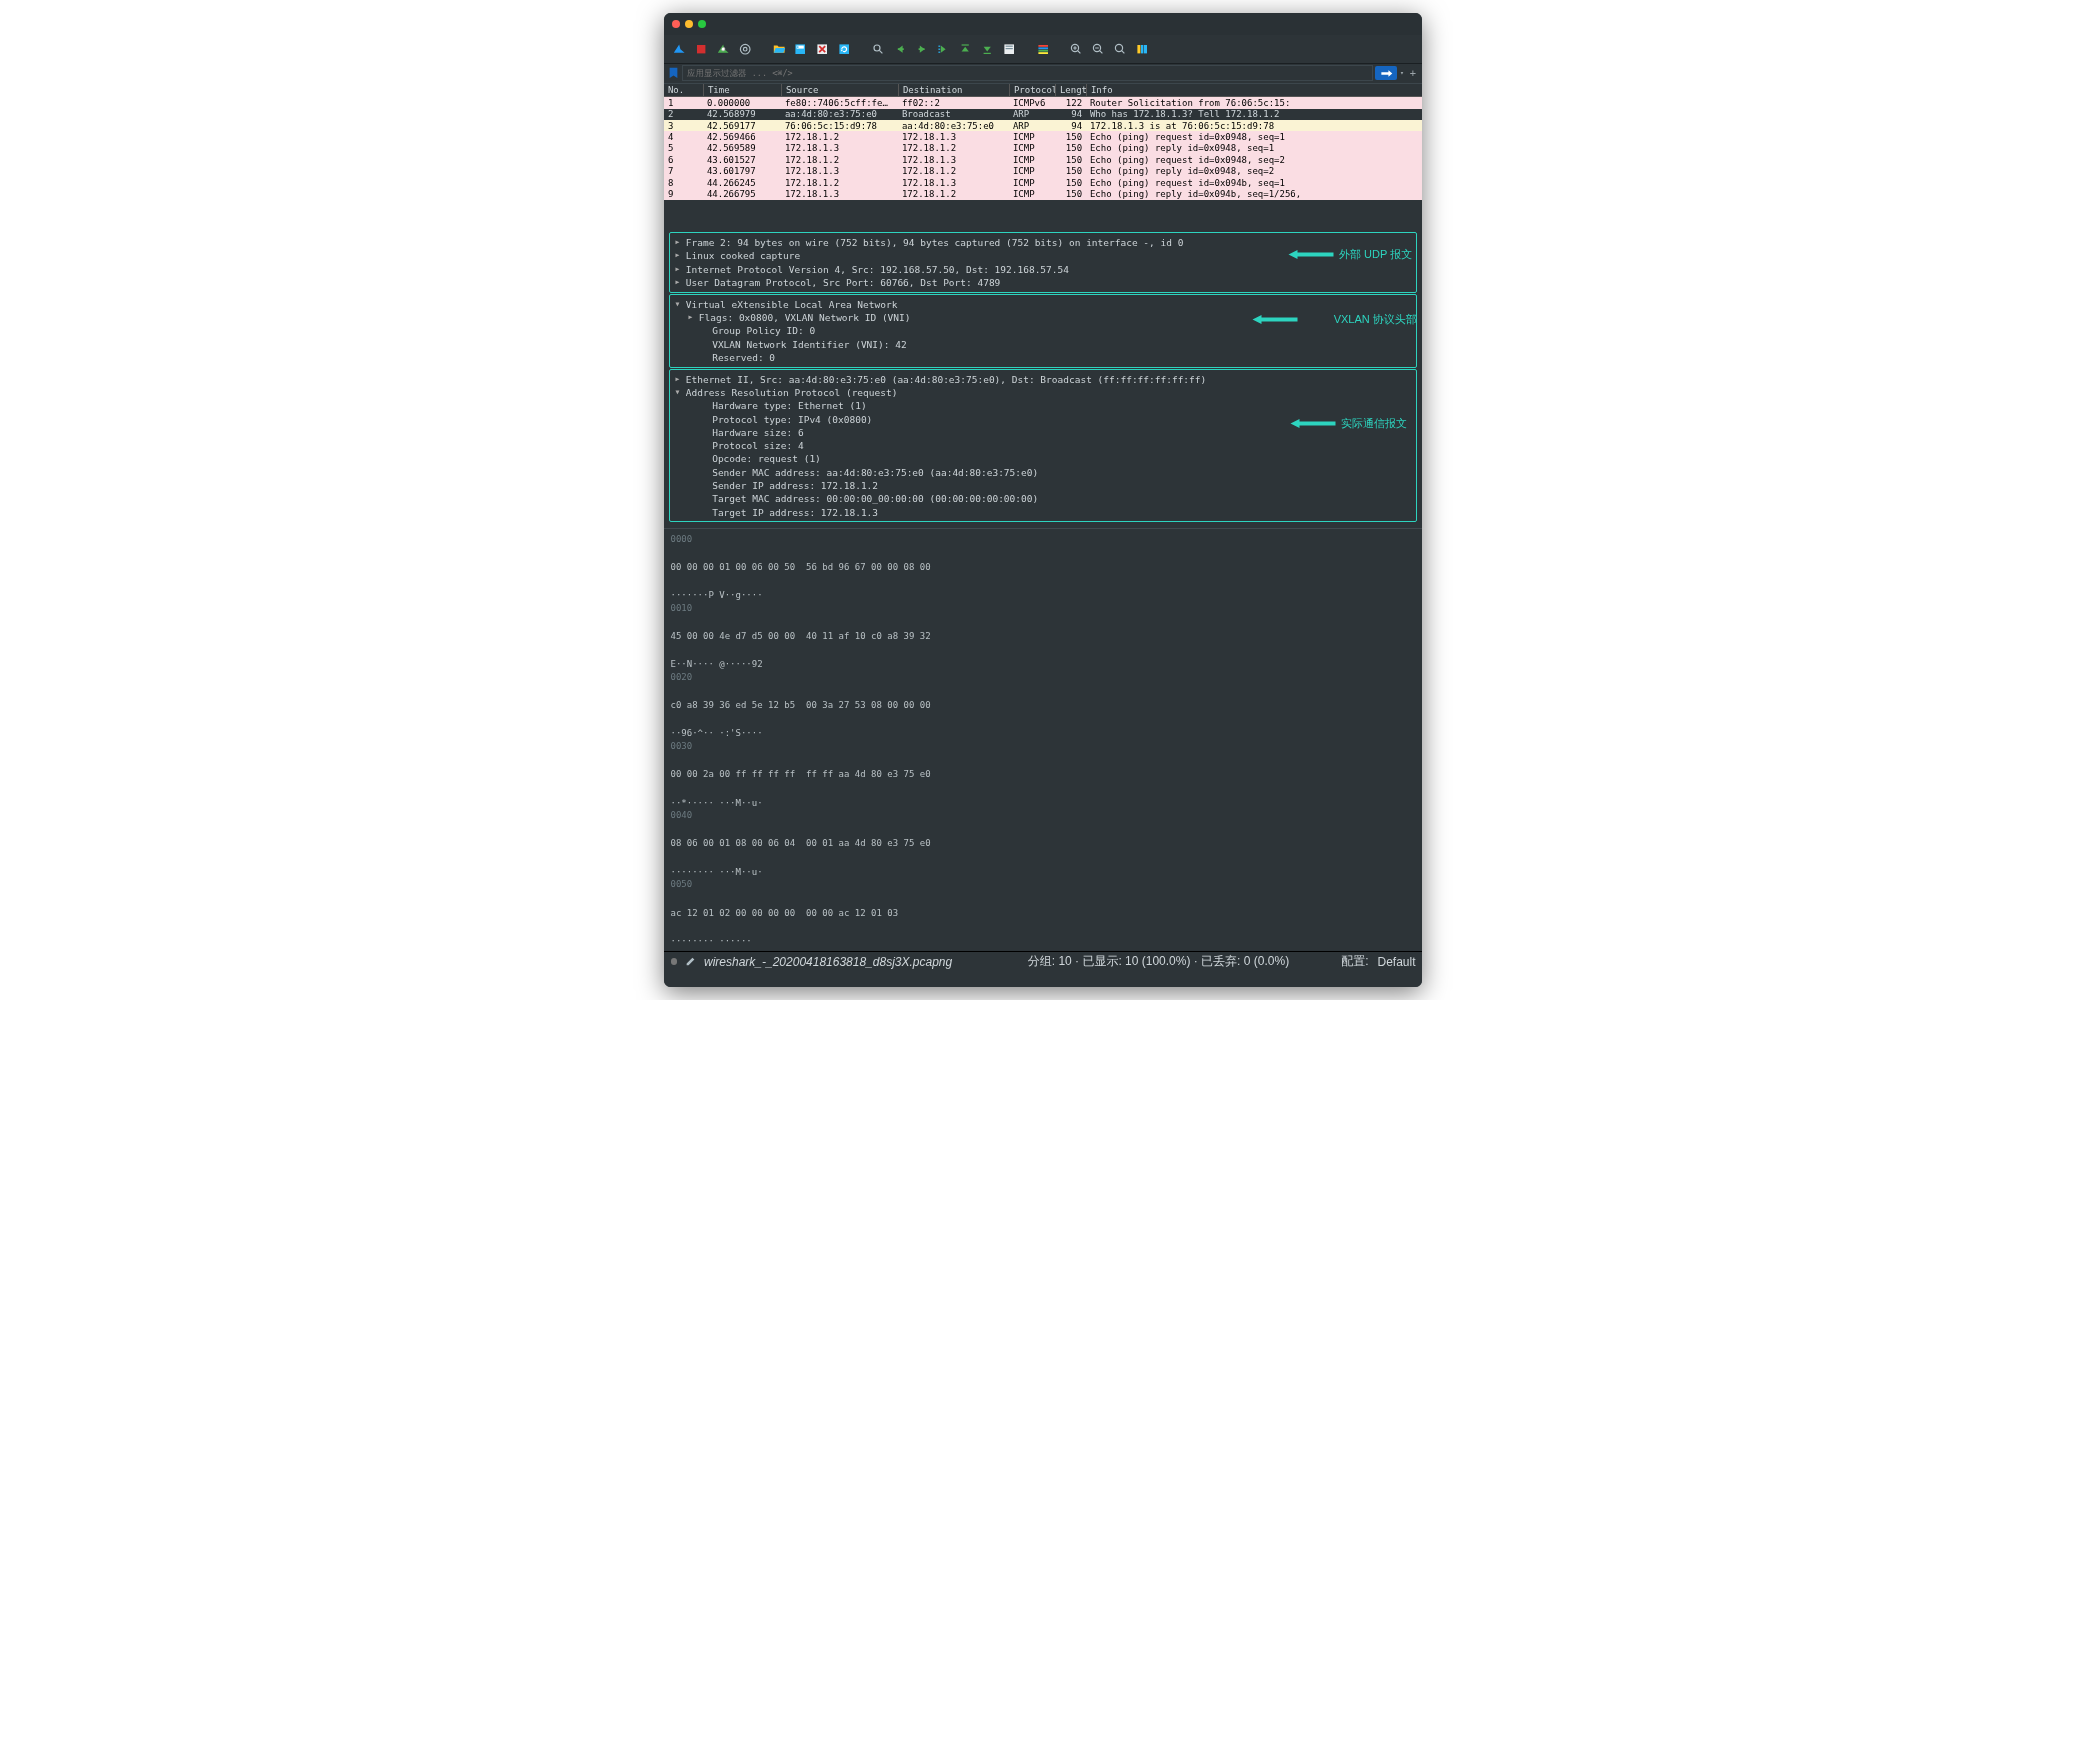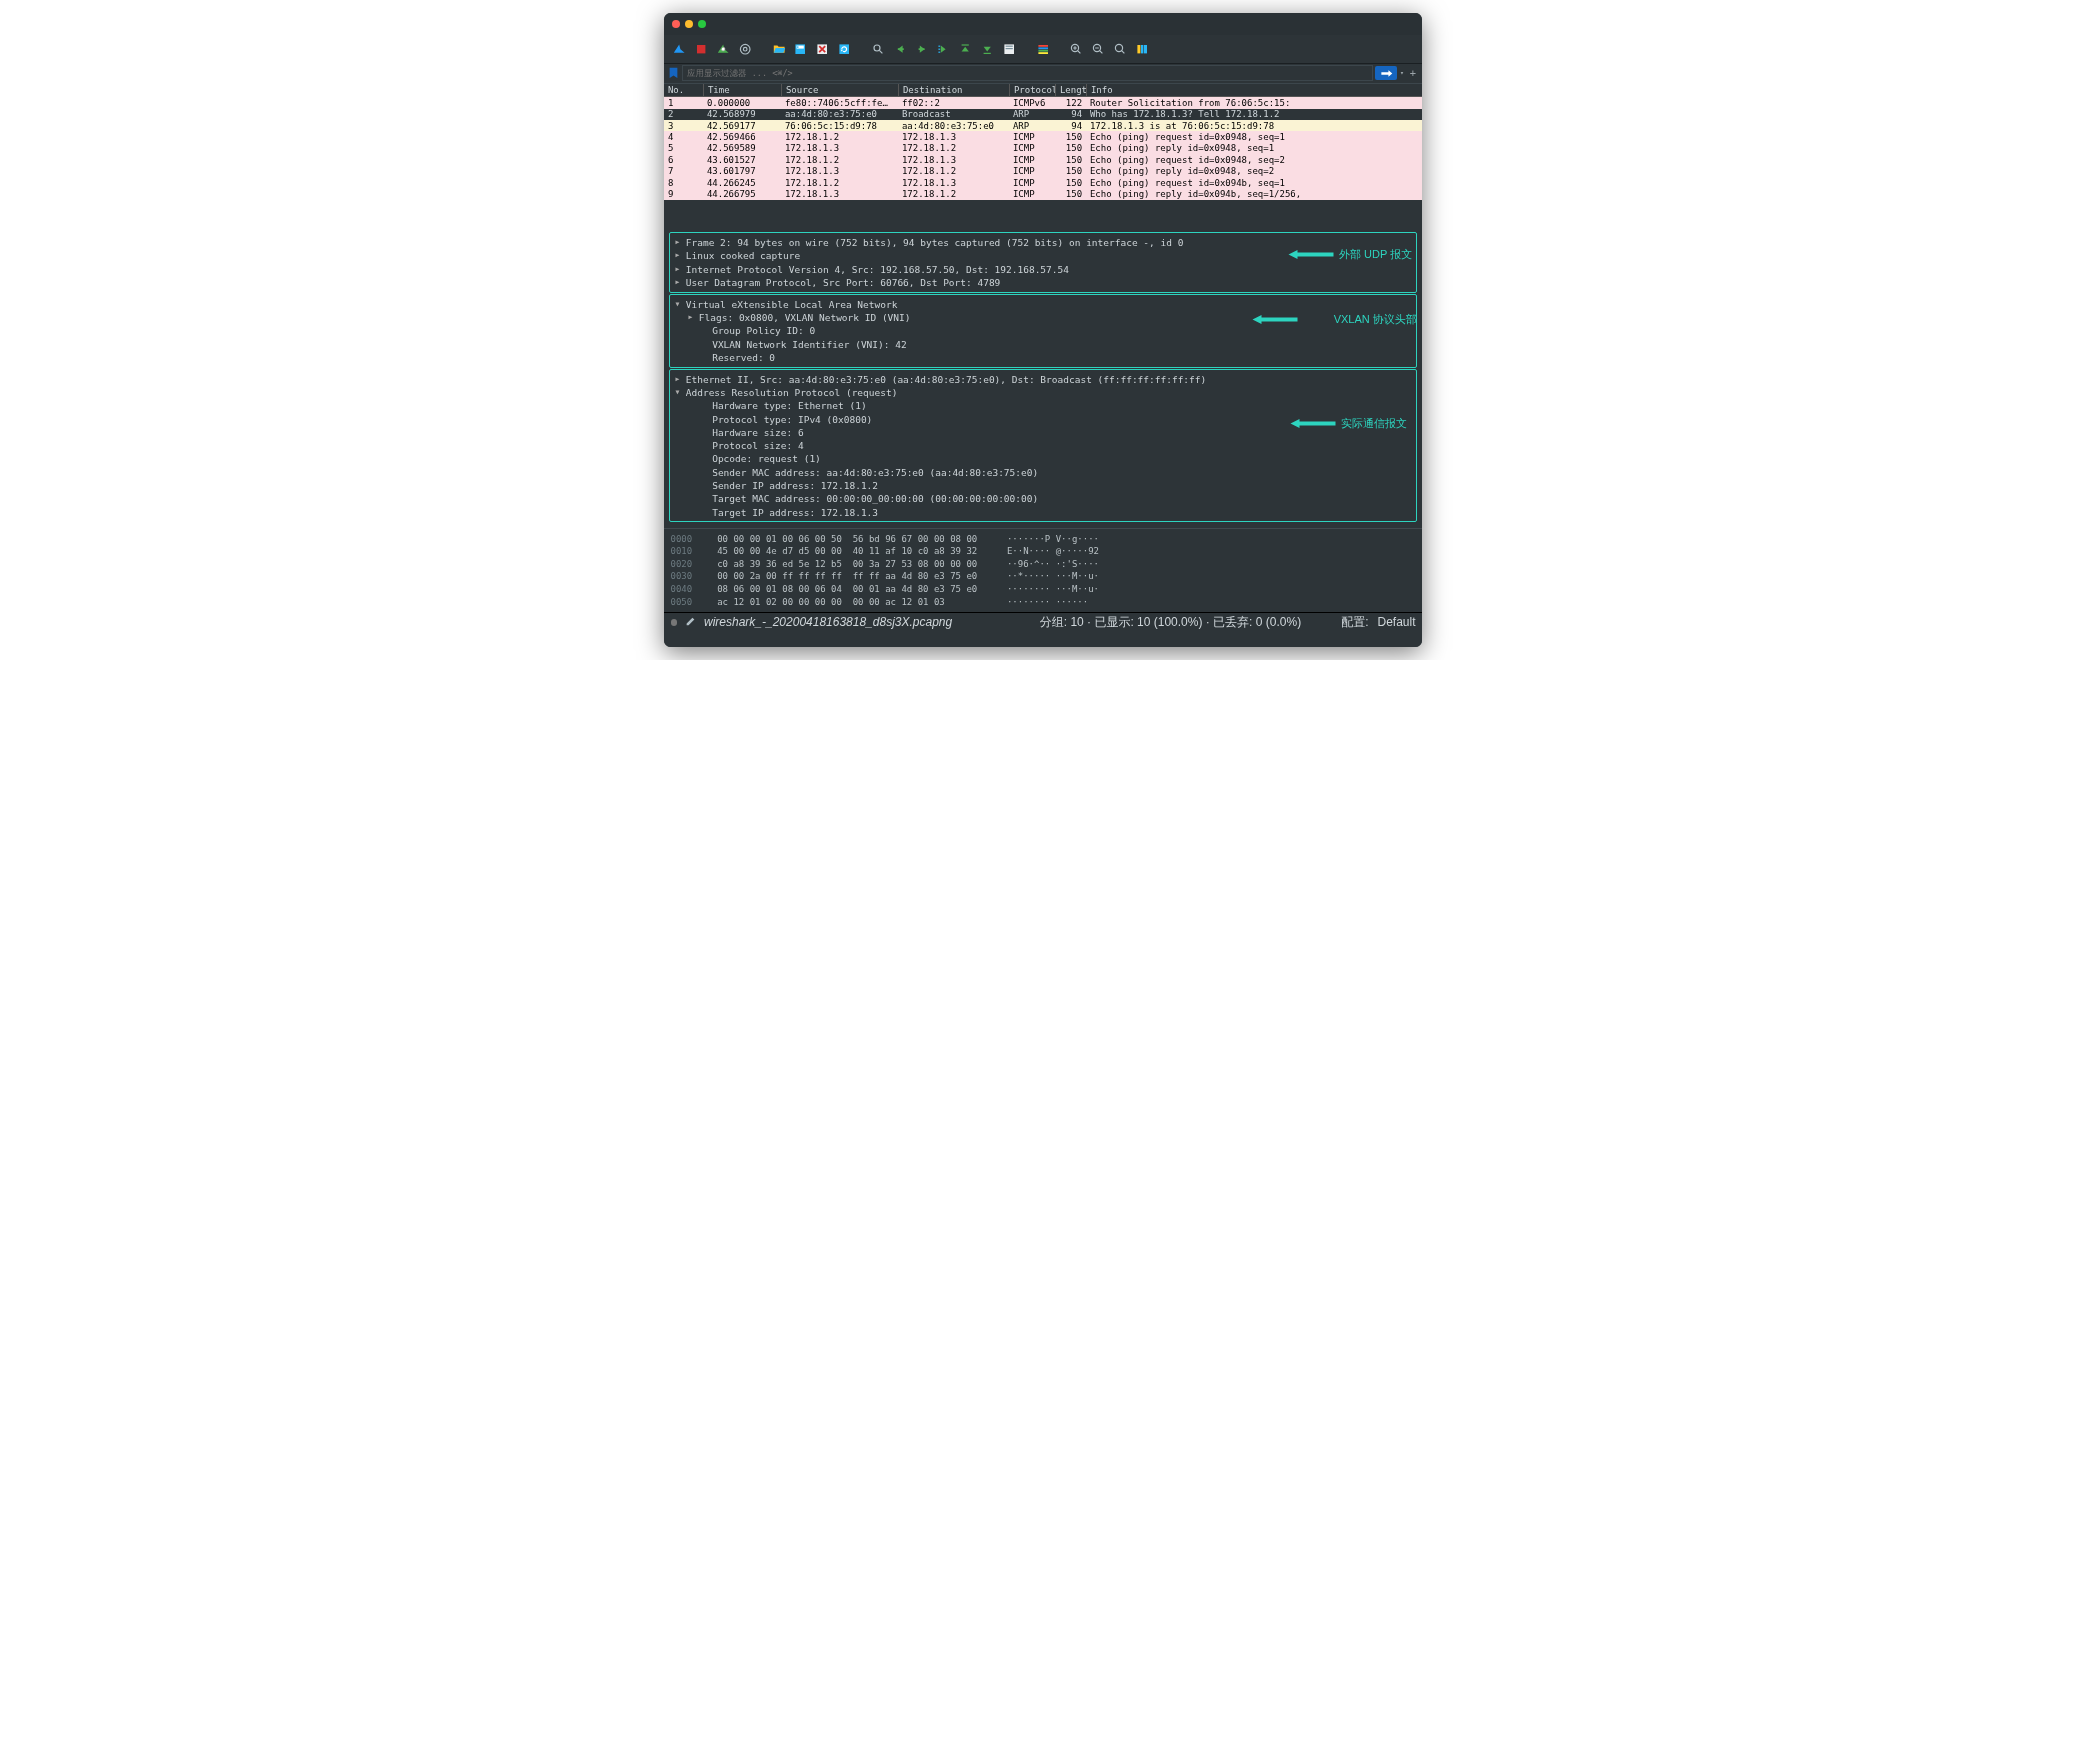--- a/index.html
+++ b/index.html
@@ -31,21 +31,21 @@
 .details { background:#2d3438; color:#ccd3d7; font-size:9.5px; line-height:1.4; padding:3.9px 0; position:relative; }
 .details .box { border:1.3px solid #2dd4bf; border-radius:2px; margin:1.3px 5.2px; padding:2.6px 2.6px; }
 .tree-line { display:flex; gap:3.9px; padding:0 2.6px; cursor:pointer; }
 .tree-arrow { width:6.5px; color:#aaa; font-size:6.5px; line-height:13px; }
 .tree-indent1 { padding-left:15.7px; }
 .tree-indent2 { padding-left:29px; }
 .details-wrap { position:relative; }
 .callout { position:absolute; display:flex; align-items:center; gap:5.2px; color:#2dd4bf; font-size:11px; font-family:"PingFang SC",sans-serif; }
 .callout svg { width:46px; height:9px; }
 .hexpane { background:#2d3438; color:#9ba4a9; font-size:9px; line-height:1.4; padding:3.9px 6.5px; border-top:0.7px solid #41494e; }
-.hexrow { display:flex; gap:15.7px; white-space:pre; }
+.hexrow { display:flex; gap:15.7px; white-space:pre;flex-direction:column; }
 .hex-off { color:#6c7a80; width:31px; }
 .hex-bytes { width:274px; color:#b8c0c4; }
 .hex-ascii { color:#b8c0c4; }
 .statusbar { height:19.6px; background:#2d3438; display:flex; align-items:center; padding:0 6.5px; gap:9px; font-size:12px; color:#d0d7db; border-top:0.7px solid #000; font-family:"Helvetica Neue",sans-serif; }
 .statusbar .dotind { width:6.5px;height:6.5px;border-radius:50%;background:#777; }
 .statusbar .fname { flex:1; font-style:italic; }
 .statusbar .stats { color:#d0d7db; }
 .grip { height:15.7px; background:#2d3438; }
 </style>
 </head>
@@ -419,19 +419,19 @@
       <div class="hexrow"><span class="hex-off">0050</span><span class="hex-bytes">ac 12 01 02 00 00 00 00  00 00 ac 12 01 03</span><span class="hex-ascii">········ ······</span></div>
     </div>
 
   <div class="statusbar">
     <div class="dotind"></div>
     <div><svg width="9" height="9" viewBox="0 0 14 14">
           <path fill="#b0bec5" d="M1 10l7-7 3 3-7 7H1zM10 1l3 3-2 2-3-3z"></path>
         </svg></div>
     <div class="fname">wireshark_-_20200418163818_d8sj3X.pcapng</div>
     <div class="stats">分组: 10 · 已显示: 10 (100.0%) · 已丢弃: 0 (0.0%)</div>
-    <div style="margin-left:8px;padding-left:23px;">配置:</div>
+    <div style="margin-left:20px;padding-left:23px;">配置:</div>
     <div>Default</div>
   </div>
   <div class="grip"></div>
 
 </div>
 
 
 </body></html>

